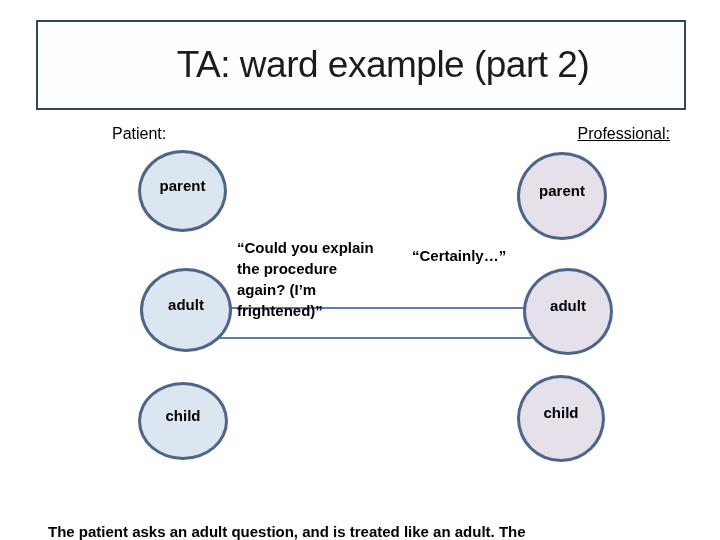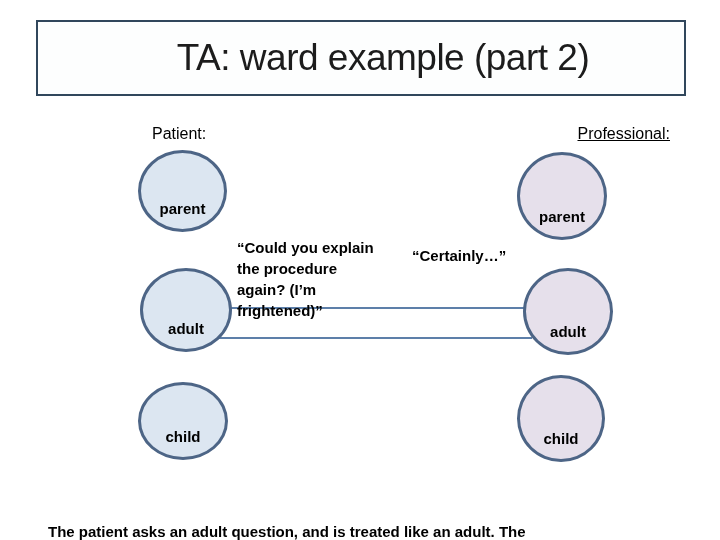--- a/index.html
+++ b/index.html
@@ -14,21 +14,21 @@
     background: var(--slide-bg, #ffffff);
     font-family: "Liberation Sans", sans-serif;
     color: var(--text, #000000);
     overflow: hidden;
   }
   .title-box {
     position: absolute;
     left: 36px;
     top: 20px;
     width: 650px;
-    height: 76px;
+    height: 90px;
     box-sizing: border-box;
     border: 2px solid var(--title-border, #31475c);
     background: #fdfefe;
     display: flex;
     align-items: center;
     justify-content: center;
     padding-left: 44px;
   }
   .title-text {
     font-size: 37px;
@@ -39,34 +39,33 @@
   }
   .section-heading {
     position: absolute;
     font-size: 16px;
     font-weight: 400;
     color: #000000;
   }
   .patient-heading {
     left: 112px;
     top: 125px;
-    margin-left: 40px;
   }
   .professional-heading {
     right: 50px;
     top: 125px;
     text-decoration: underline;
   }
   .ego-circle {
     position: absolute;
     box-sizing: border-box;
     border: 3px solid var(--circle-border, #4d6586);
     border-radius: 50%;
     display: flex;
-    align-items: flex-end;
+    align-items: center;
     justify-content: center;
     padding-bottom: 12px;
     font-size: 15px;
     font-weight: 600;
     z-index: 2;
   }
   .patient-fill { background: var(--patient-fill, #dce6f1); }
   .professional-fill { background: var(--professional-fill, #e6e0eb); }
 
   .c-patient-parent      { left: 138px; top: 150px; width: 89px; height: 82px; }

